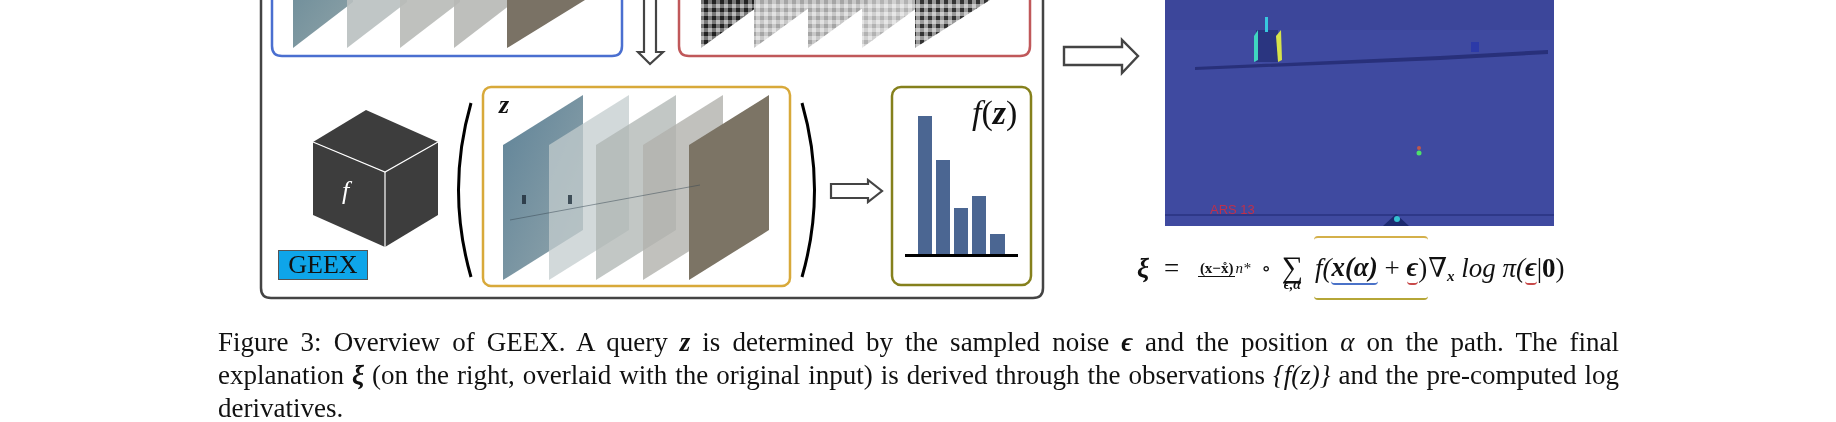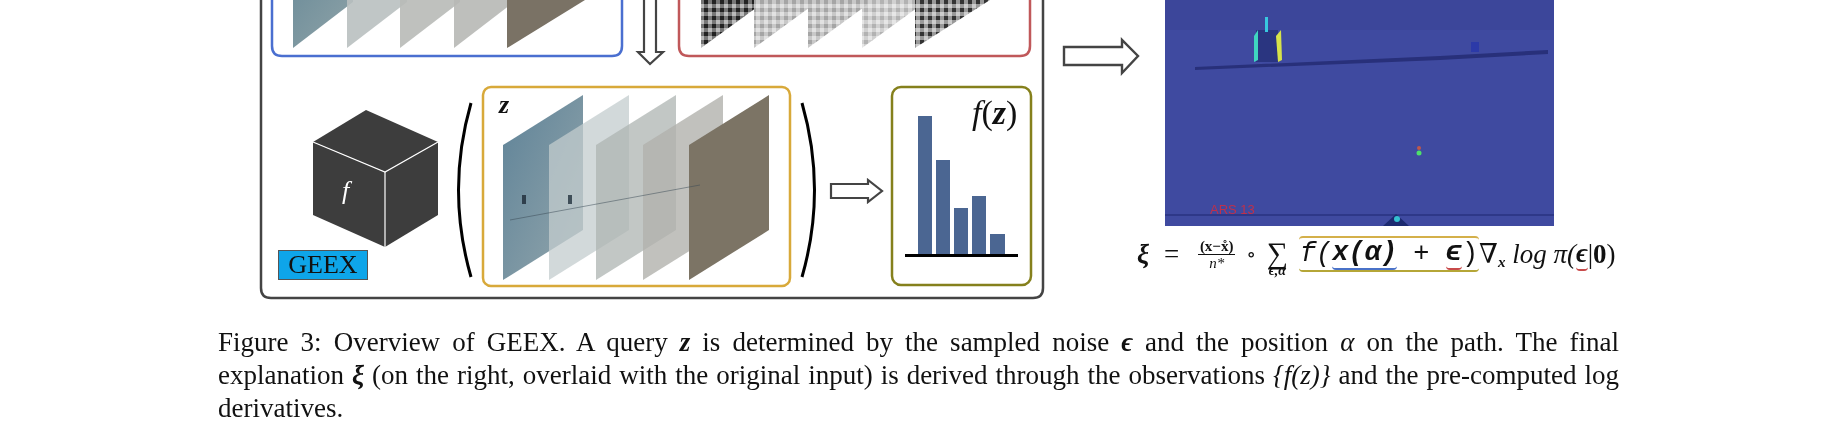--- a/index.html
+++ b/index.html
@@ -5,32 +5,32 @@
   html, body { margin: 0; padding: 0; background: #ffffff; }
   body { width: 1836px; height: 422px; position: relative; overflow: hidden;
          font-family: "Liberation Serif", "DejaVu Serif", serif; color: #111; }
   svg { position: absolute; left: 0; top: 0; }
   .caption { position: absolute; left: 218px; top: 326px; width: 1401px;
              font-size: 27px; line-height: 33px; text-align: justify; text-align-last: left; }
   .caption .m { font-style: italic; }
   .caption .b { font-weight: bold; font-style: italic; }
   .eq { position: absolute; left: 1137px; top: 236px; font-size: 27px; white-space: nowrap; height: 50px; }
   .eq span { display: inline-block; vertical-align: middle; }
-  .frac { display: inline-flex !important; flex-direction: column; align-items: center; font-size: 15px; line-height: 16px; margin: 0 4px; vertical-align: middle; }
+  .frac { display: inline-flex !important; flex-direction: row; align-items: center; font-size: 15px; line-height: 16px; margin: 0 4px; vertical-align: middle; }
   .frac .num { border-bottom: 1px solid #111; padding: 0 2px; font-weight: bold; }
   .frac .den { font-style: italic; }
   .sum { display: inline-flex !important; flex-direction: column; align-items: center; line-height: 22px; margin: 0 4px; vertical-align: middle; position: relative; top: 6px; }
   .sum .sig { font-size: 30px; }
   .sum .sub { font-size: 14px; font-weight: bold; font-style: italic; line-height: 14px; }
   .it { font-style: italic; }
   .bi { font-weight: bold; font-style: italic; }
   .bd { font-weight: bold; }
   .ul-blue { border-bottom: 2px solid #4a72c8; border-radius: 0 0 4px 4px; }
   .ul-red { border-bottom: 2px solid #c84a4a; border-radius: 0 0 4px 4px; }
-  .grp-yellow { border-top: 2px solid #d4b04a; border-bottom: 2px solid #b5a637; border-radius: 4px; padding: 0 1px; font-family: Liberation Mono, monospace; }
+  .grp-yellow { border-top: 2px solid #d4b04a; border-bottom: 2px solid #b5a637; border-radius: 4px; padding: 13px 1px; }
   .geex-label { position: absolute; left: 278px; top: 250px; width: 88px; height: 28px;
                 border: 1px solid #555; font-size: 26px; line-height: 28px; text-align: center; background: #0ea5e9; }
   .z-label { position: absolute; left: 499px; top: 90px; font-size: 26px; font-style: italic; font-weight: bold; }
   .fz-label { position: absolute; left: 972px; top: 94px; font-size: 34px; }
   .fz-label i { font-style: italic; }
   .cube-f { position: absolute; left: 342px; top: 176px; font-size: 26px; font-style: italic; color: #fff; }
 </style>
 </head>
 <body>
 

